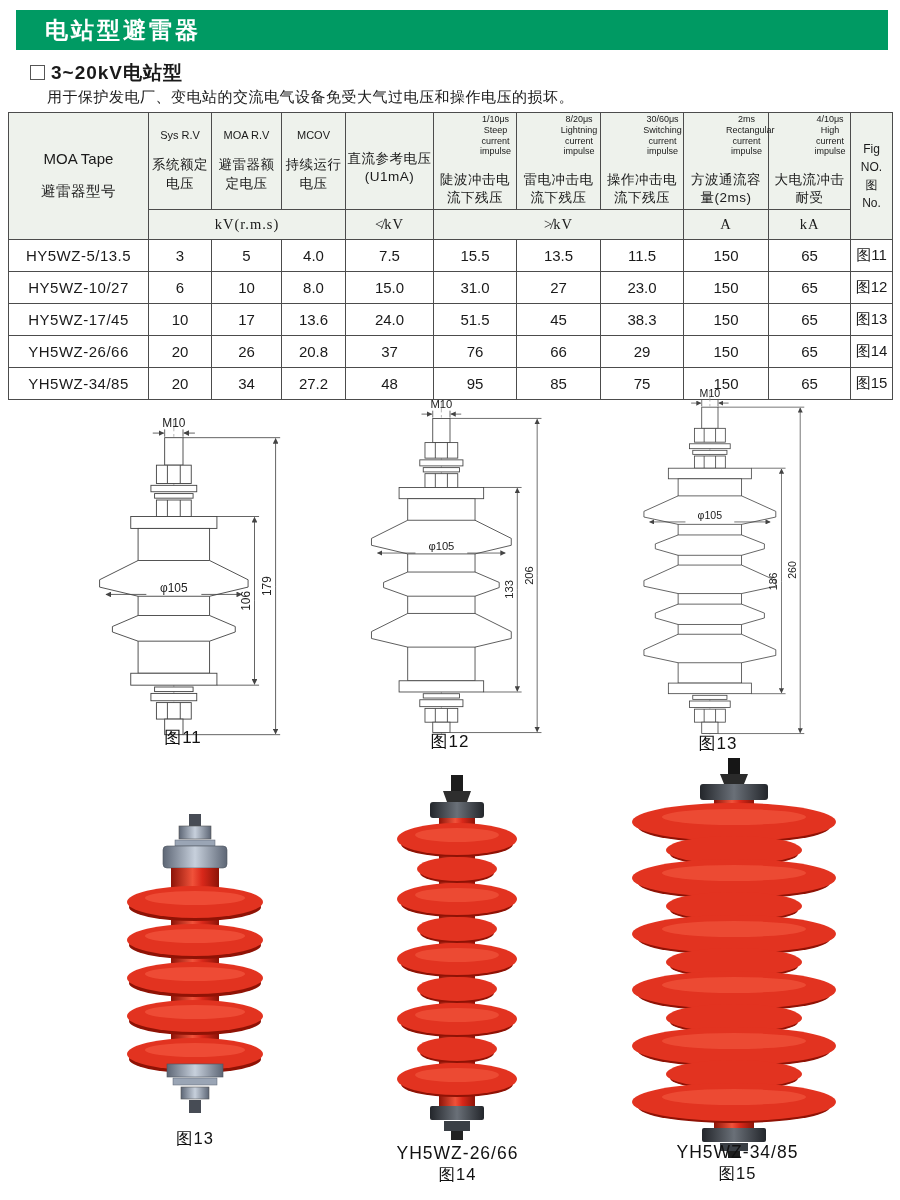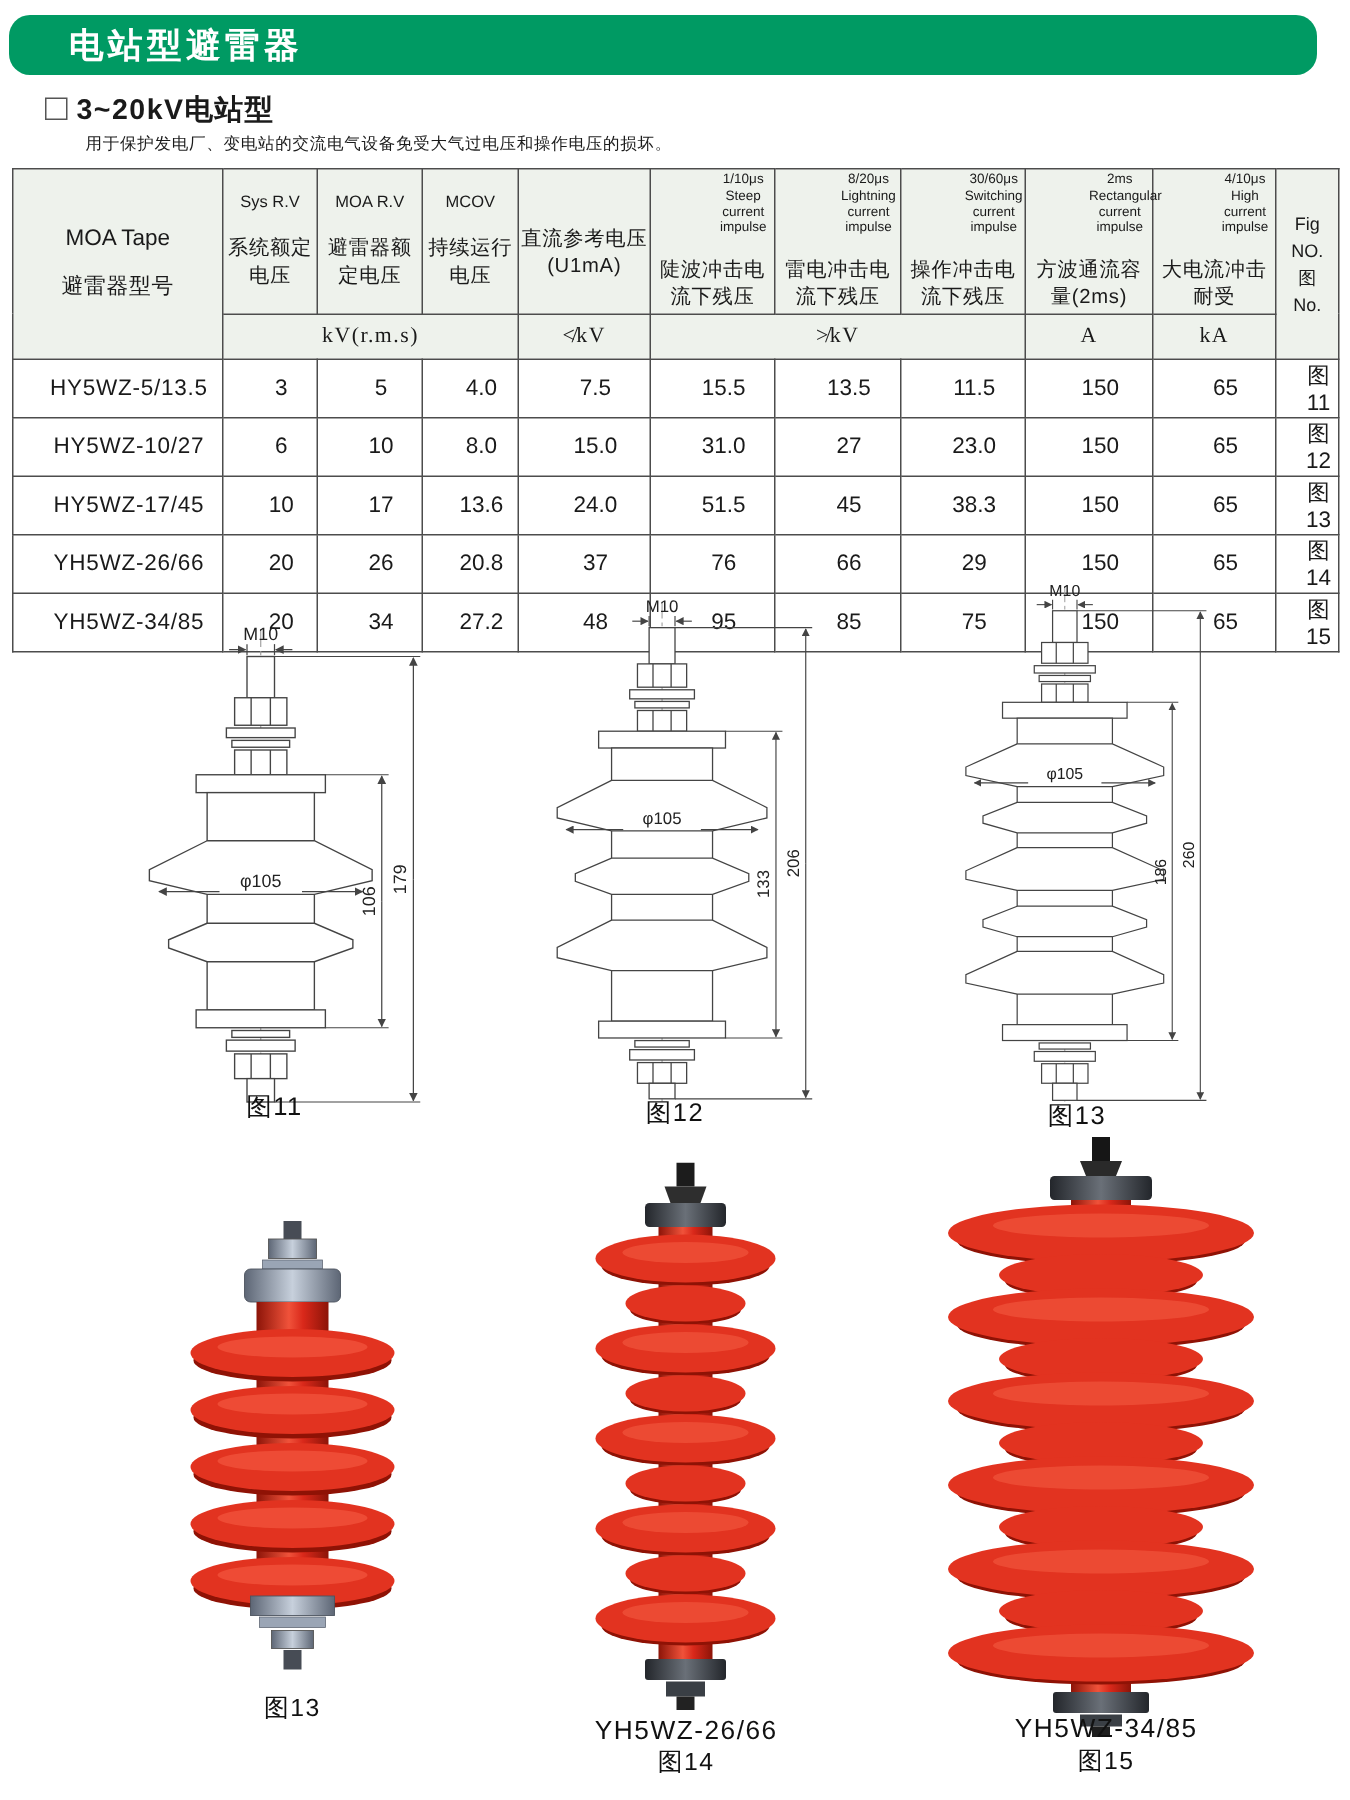--- a/index.html
+++ b/index.html
@@ -1,39 +1,39 @@
 <!DOCTYPE html>
 <html><head>
 <meta charset="utf-8">
 <style>
   html,body{margin:0;padding:0;background:#fff;}
   .page{position:relative;width:900px;height:1200px;background:#ffffff;overflow:hidden;
         font-family:"Liberation Sans","DejaVu Sans",sans-serif;color:#1a1a1a;}
 
   
-  .green-bar{position:absolute;left:6px;top:10px;width:872px;height:40px;background:#009a63;
-             color:#fff;font-size:23px;font-weight:bold;line-height:40px;padding-left:40px;
-             box-sizing:border-box;letter-spacing:3px;border-radius:14px;}
+  .green-bar{position:absolute;left:16px;top:10px;width:872px;height:40px;background:#009a63;
+             color:#fff;font-size:23px;font-weight:bold;line-height:40px;padding-left:29px;
+             box-sizing:border-box;letter-spacing:3px;}
 
   
   .section-title{position:absolute;left:30px;top:60px;font-size:19px;font-weight:bold;letter-spacing:1px;}
   .sq{display:inline-block;width:13px;height:13px;border:1.5px solid #555;margin-right:6px;vertical-align:-1px;}
-  .section-desc{position:absolute;left:57px;top:88px;font-size:11px;letter-spacing:.5px;}
+  .section-desc{position:absolute;left:47px;top:88px;font-size:15px;letter-spacing:.5px;}
 
   
   table.spec{position:absolute;left:8px;top:112px;width:884px;border-collapse:collapse;table-layout:fixed;}
   table.spec th,table.spec td{border:1px solid #4c4c4c;text-align:center;vertical-align:middle;padding:1px;}
   table.spec th{background:#eef2ec;font-weight:normal;}
   table.spec .en{display:block;font-size:11px;line-height:1.25;}
   table.spec .en-sm{display:block;font-size:9px;line-height:1.2;margin-left:41px;}
   table.spec .zh{display:block;font-size:13.5px;line-height:1.35;letter-spacing:.5px;margin-top:14px;}
   table.spec tr.hdr-main{height:84px;}
   table.spec tr.hdr-units{height:30px;}
   table.spec tr.hdr-units th{font-size:14.5px;letter-spacing:1px;font-family:Liberation Serif, serif;}
-  table.spec td{height:29px;font-size:15px;background:#fff;padding-left:16px;}
+  table.spec td{height:29px;font-size:15px;background:#fff;}
   table.spec td.model{letter-spacing:.5px;}
   .fig-col{font-size:12px;line-height:1.5;white-space:pre-line;}
 
   
   .drawing{position:absolute;}
   .drawing svg{display:block;}
   .draw-caption{position:absolute;font-size:17px;text-align:center;color:#111;letter-spacing:1px;}
   svg text{fill:#222;font-family:"Liberation Sans","DejaVu Sans",sans-serif;}
   .dimtext{font-size:13px;}
   .tl{fill:#ffffff;stroke:#444;stroke-width:1;}

